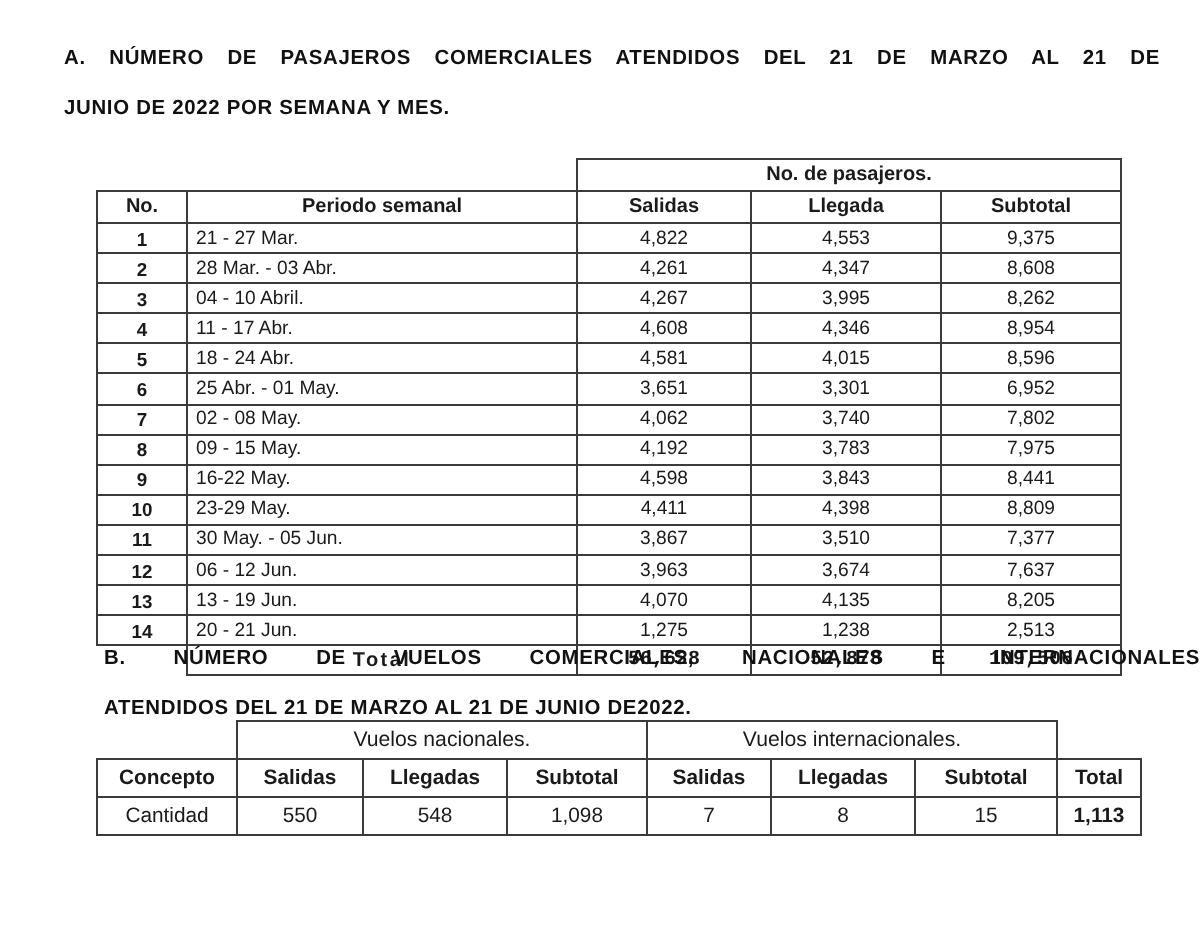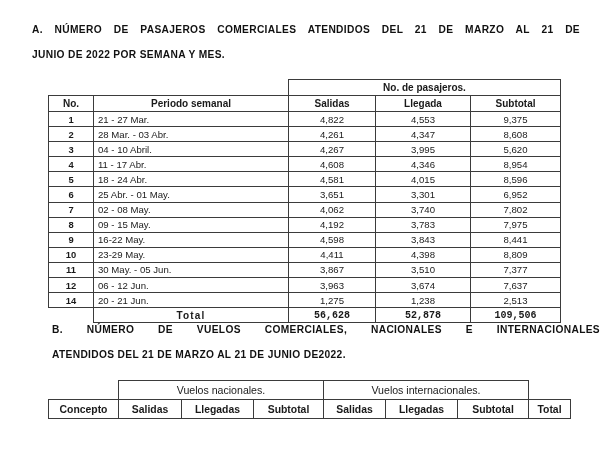--- a/index.html
+++ b/index.html
@@ -106,21 +106,21 @@
   }
   #table-passengers .total-val {
     font-weight: bold;
     font-size: 10px;
     font-family: Liberation Mono, monospace;
   }
 
   
   #table-flights {
     left: 48px;
-    top: 380px;
+    top: 360px;
   }
   #table-flights td {
     height: 18px;
     font-size: 10.4px;
   }
   #table-flights .hdr {
     font-weight: bold;
   }
   #table-flights .grouphdr {
     font-weight: normal;
@@ -180,21 +180,21 @@
       <td class="left">28 Mar. - 03 Abr.</td>
       <td>4,261</td>
       <td>4,347</td>
       <td>8,608</td>
     </tr>
     <tr>
       <td class="rownum">3</td>
       <td class="left">04 - 10 Abril.</td>
       <td>4,267</td>
       <td>3,995</td>
-      <td>5,620</td>
+      <td>8,262</td>
     </tr>
     <tr>
       <td class="rownum">4</td>
       <td class="left">11 - 17 Abr.</td>
       <td>4,608</td>
       <td>4,346</td>
       <td>8,954</td>
     </tr>
     <tr>
       <td class="rownum">5</td>
@@ -244,20 +244,27 @@
       <td>3,867</td>
       <td>3,510</td>
       <td>7,377</td>
     </tr>
     <tr>
       <td class="rownum">12</td>
       <td class="left">06 - 12 Jun.</td>
       <td>3,963</td>
       <td>3,674</td>
       <td>7,637</td>
+    </tr>
+    <tr>
+      <td class="rownum">13</td>
+      <td class="left">13 - 19 Jun.</td>
+      <td>4,070</td>
+      <td>4,135</td>
+      <td>8,205</td>
     </tr>
     <tr>
       <td class="rownum">14</td>
       <td class="left">20 - 21 Jun.</td>
       <td>1,275</td>
       <td>1,238</td>
       <td>2,513</td>
     </tr>
 
     <tr>
@@ -296,14 +303,24 @@
     <tr>
       <td class="hdr">Concepto</td>
       <td class="hdr">Salidas</td>
       <td class="hdr">Llegadas</td>
       <td class="hdr">Subtotal</td>
       <td class="hdr">Salidas</td>
       <td class="hdr">Llegadas</td>
       <td class="hdr">Subtotal</td>
       <td class="hdr">Total</td>
     </tr>
+    <tr>
+      <td>Cantidad</td>
+      <td>550</td>
+      <td>548</td>
+      <td>1,098</td>
+      <td>7</td>
+      <td>8</td>
+      <td>15</td>
+      <td class="grandtotal">1,113</td>
+    </tr>
   </tbody>
 </table>
 
 </body></html>

